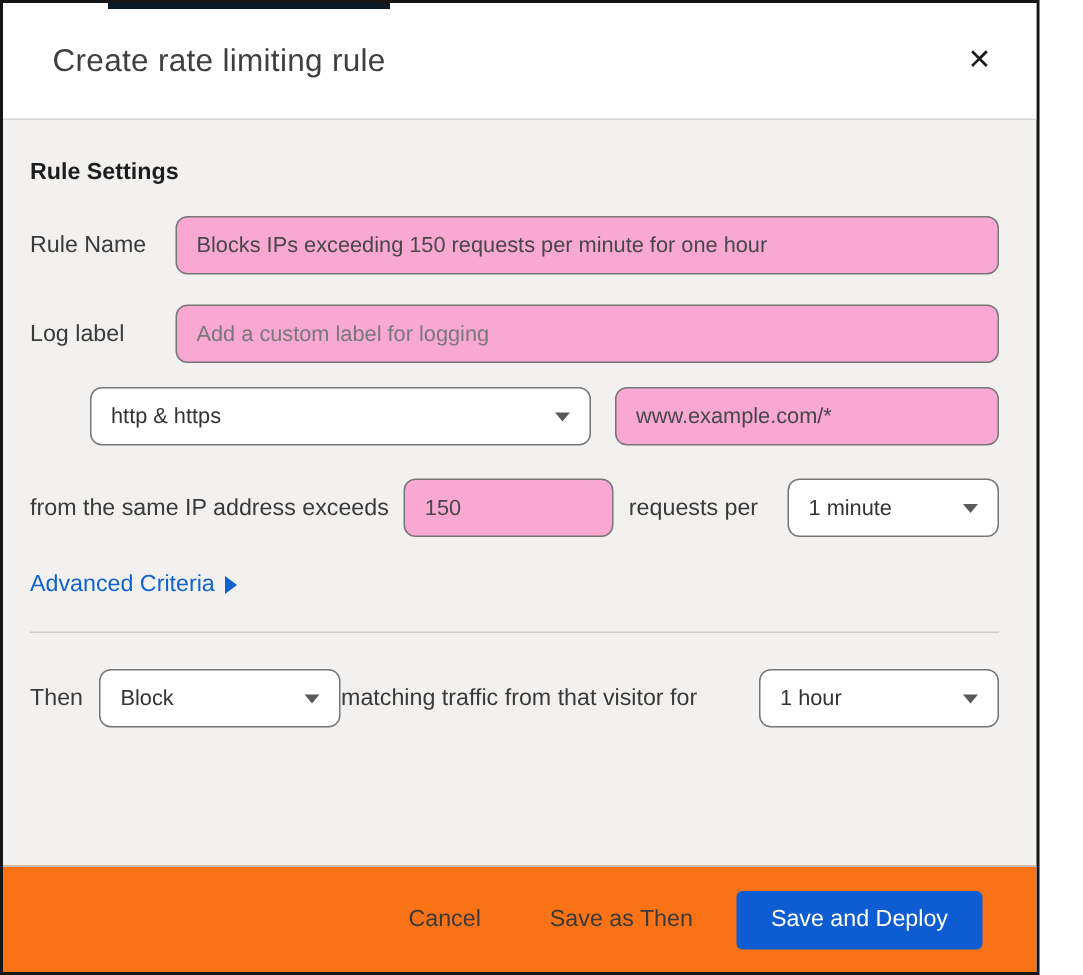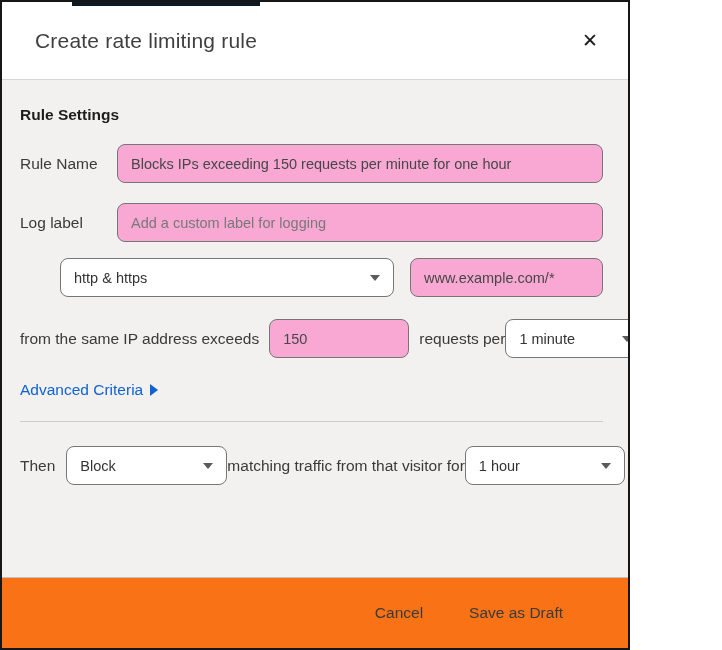--- a/index.html
+++ b/index.html
@@ -3,21 +3,21 @@
 <meta charset="utf-8">
 <style>
   * { box-sizing: border-box; margin: 0; padding: 0; }
   html,body { background:#fff; }
   body {
     font-family: "Liberation Sans", "DejaVu Sans", sans-serif;
     width: 722px; height: 650px;
   }
   .modal {
     position: relative;
-    width: 630px; height: 650px;
+    width: 693px; height: 650px;
     background: #f2f1ef;
     border: 2px solid #161616;
     overflow: hidden;
   }
   .top-accent {
     position: absolute; top: 0; left: 70px;
     width: 188px; height: 4px;
     background: #0c1a26;
   }
   
@@ -216,15 +216,16 @@
       <div class="select w-duration">
         <span>1 hour</span>
         <span class="caret"></span>
       </div>
     </div>
 
   </div>
 
   <div class="footer">
     <button class="link-btn cancel">Cancel</button>
-    <button class="link-btn save-draft">Save as Draft</button>
+    <button class="link-btn save-draft">Save as Then</button>
+    <button class="primary-btn">Save and Deploy</button>
   </div>
 </div>
 
 </body></html>

